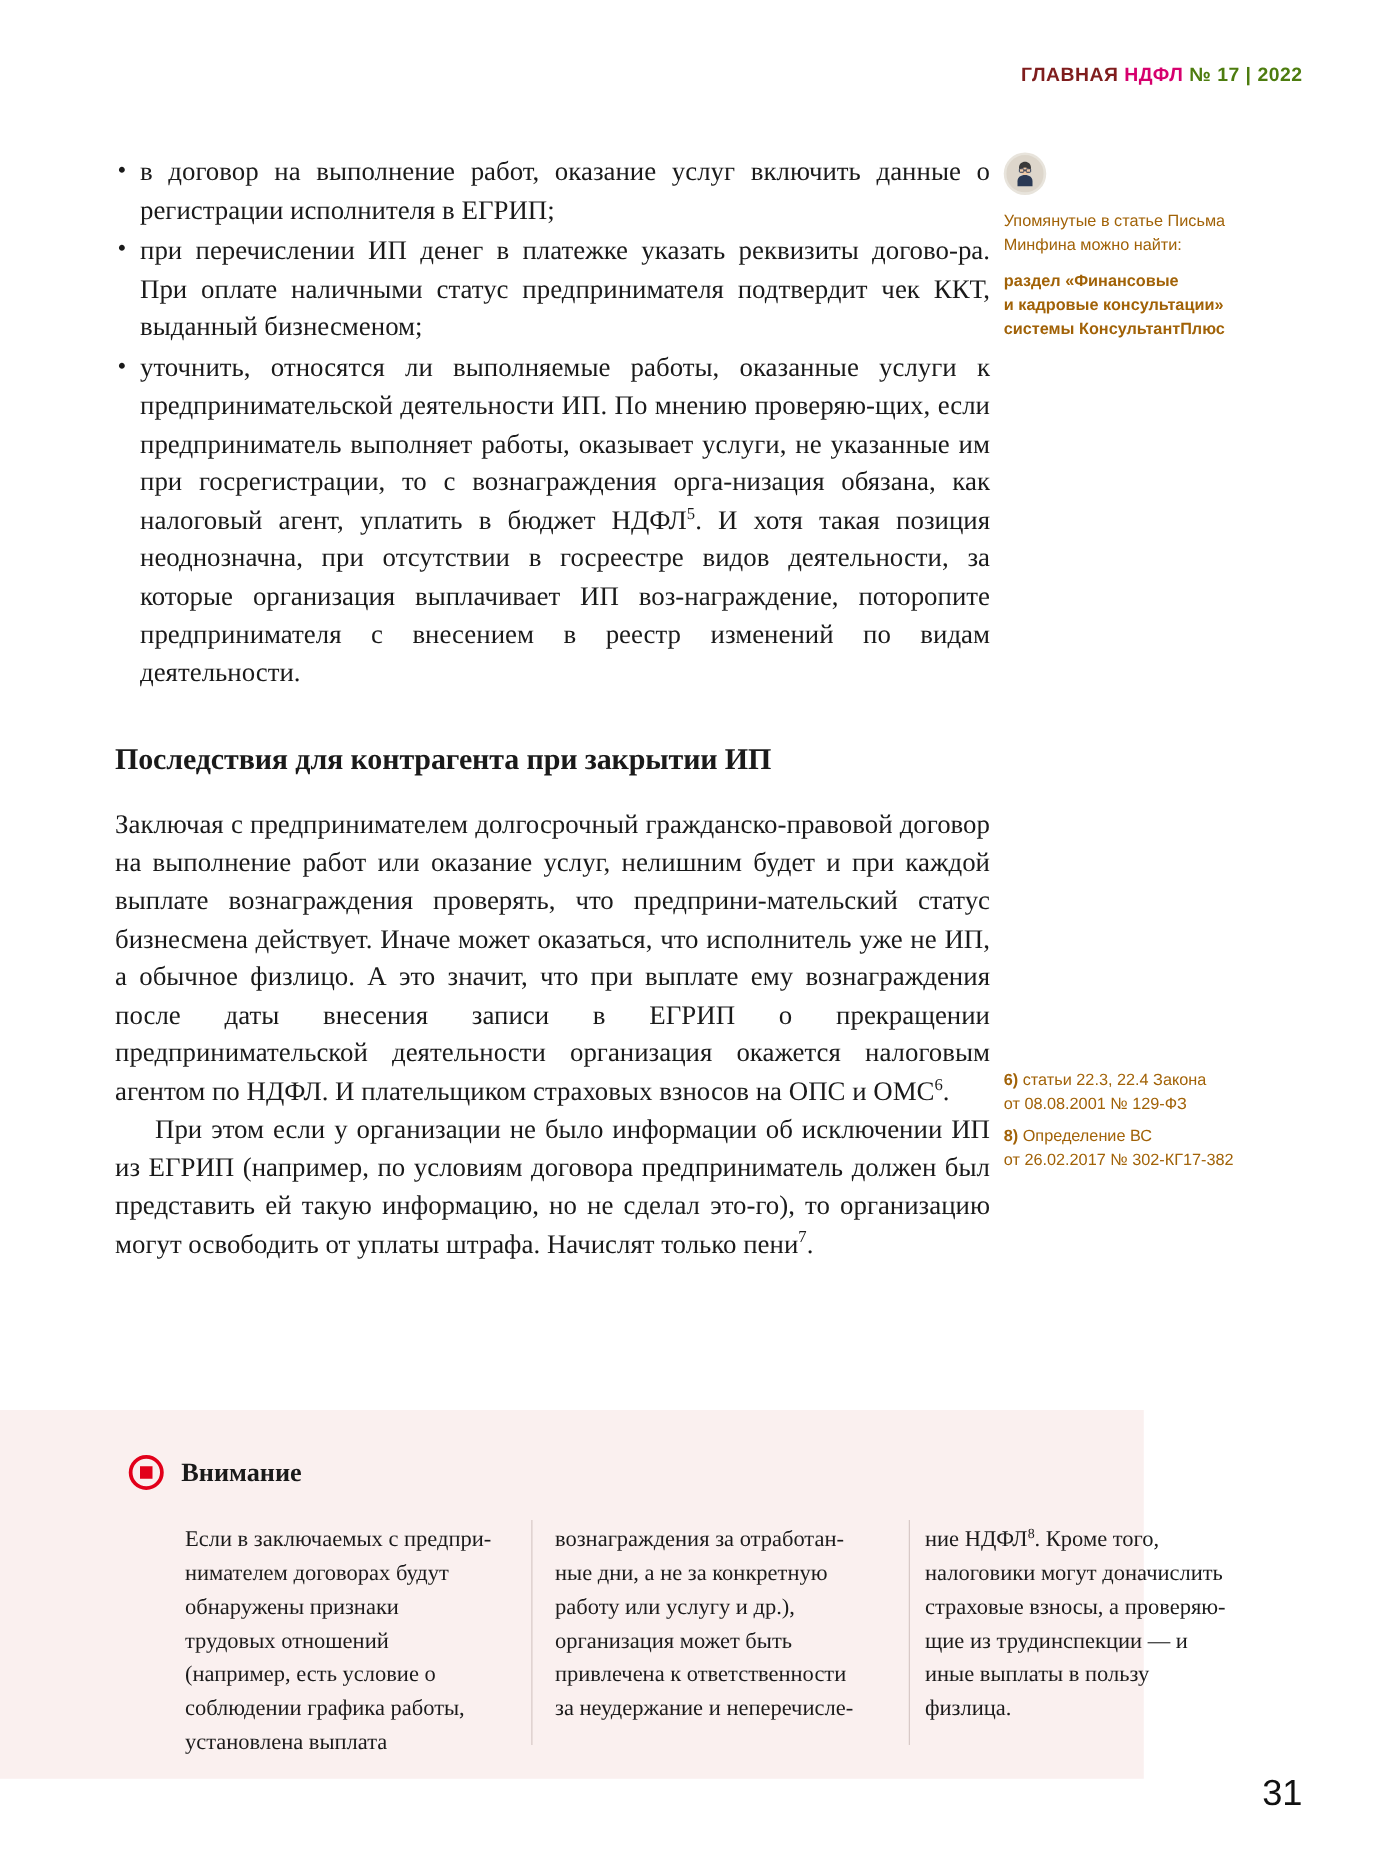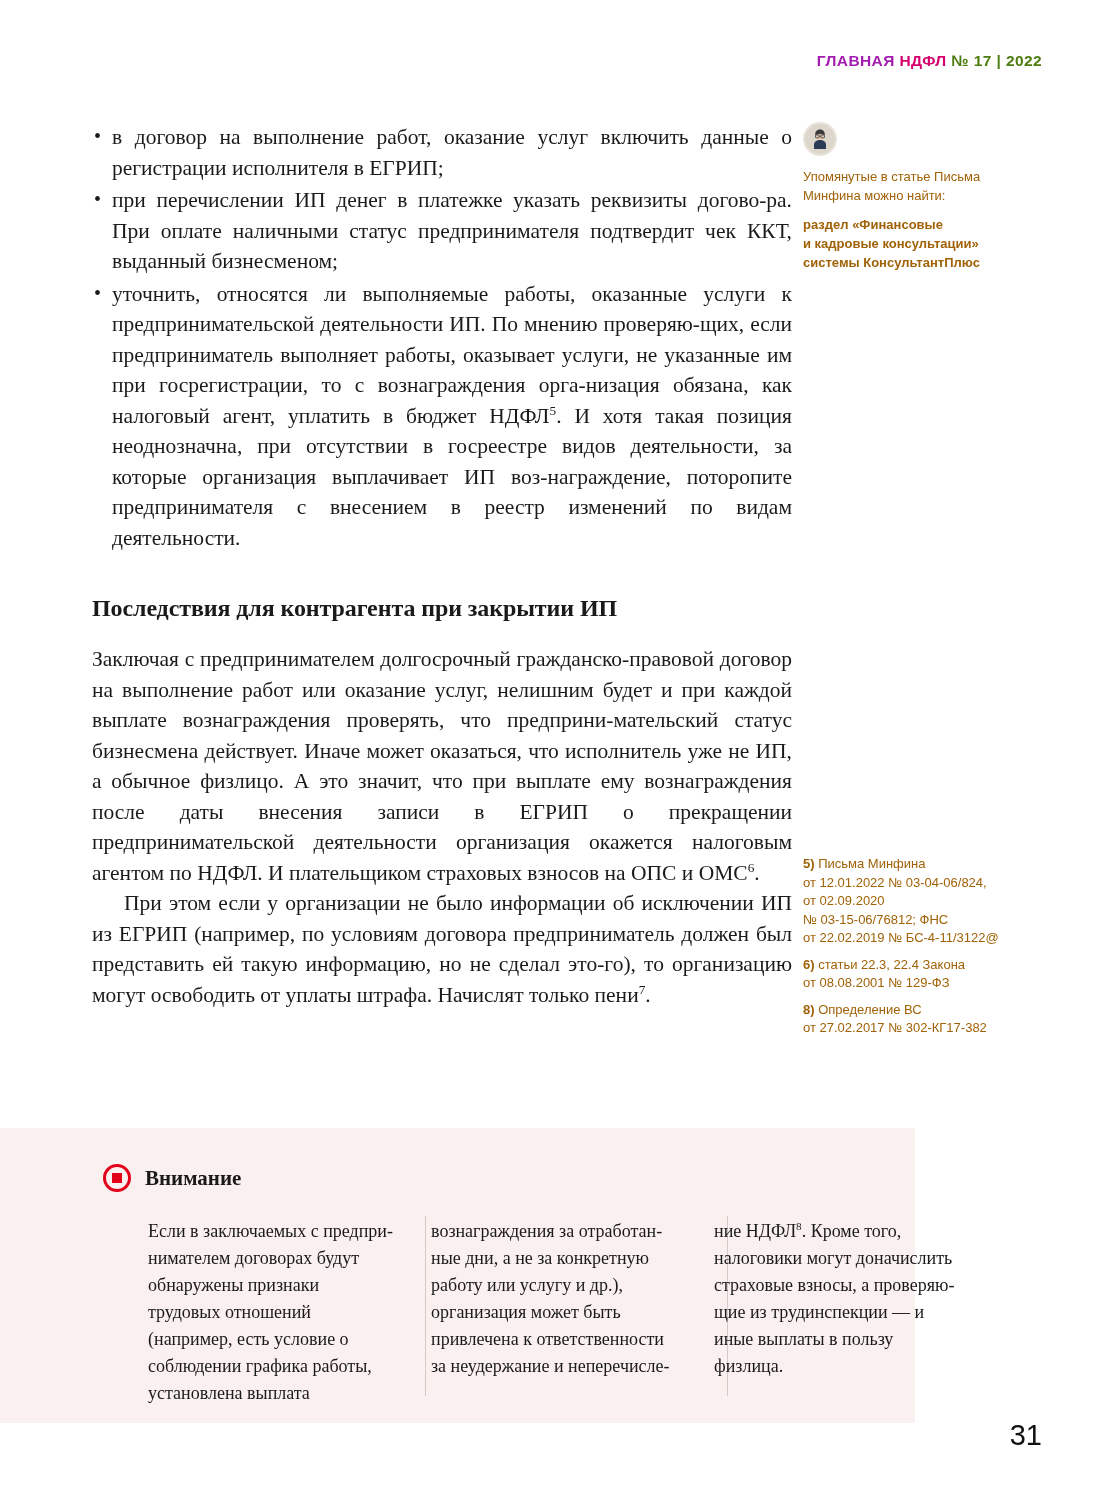--- a/index.html
+++ b/index.html
@@ -20,21 +20,21 @@
   .page-header {
     position: absolute;
     top: 52px;
     right: 62px;
     font-family: "Liberation Sans", sans-serif;
     font-weight: bold;
     font-size: 15.5px;
     letter-spacing: 0.4px;
     white-space: nowrap;
   }
-  .hdr-main { color: #a21caf; }
+  .hdr-main { color: #7f1d1d; }
   .hdr-book { color: #d6006e; }
   .hdr-issue { color: #4d7c0f; }
 
   
   .main-col {
     position: absolute;
     left: 92px;
     top: 122px;
     width: 700px;
   }
@@ -150,21 +150,21 @@
     font-family: "Liberation Serif", serif;
     font-weight: bold;
     font-size: 21px;
   }
   .att-cols {
     position: absolute;
     left: 148px;
     top: 90px;
     width: 850px;
     display: flex;
-    gap: 35px;
+    gap: 48px;
   }
   .att-col {
     width: 248px;
     font-family: "Liberation Serif", serif;
     font-size: 18px;
     line-height: 27px;
   }
   .att-col p { margin: 0; }
   .att-divider {
     position: absolute;
@@ -223,40 +223,32 @@
     </svg>
   </div>
   <p class="rail-note">Упомянутые в статье Письма Минфина можно найти:</p>
   <p class="rail-bold">раздел «Финансовые</p>
   <p class="rail-bold">и кадровые консультации»</p>
   <p class="rail-bold">системы КонсультантПлюс</p>
 </div>
 
 <div class="rail rail-notes">
 
-  <div class="note-block">
-    <span class="note-num">5)</span>
-    <span>Письма Минфина</span>
-    <span class="note-line">от 12.01.2022 № 03-04-06/824,</span>
-    <span class="note-line">от 02.09.2020</span>
-    <span class="note-line">№ 03-15-06/76812; ФНС</span>
-    <span class="note-line">от 22.02.2019 № БС-4-11/3122@</span>
-  </div>
 
   <div class="note-block">
     <span class="note-num">6)</span>
     <span>статьи 22.3, 22.4 Закона</span>
     <span class="note-line">от 08.08.2001 № 129-ФЗ</span>
   </div>
 
 
   <div class="note-block">
     <span class="note-num">8)</span>
     <span>Определение ВС</span>
-    <span class="note-line">от 27.02.2017 № 302-КГ17-382</span>
+    <span class="note-line">от 26.02.2017 № 302-КГ17-382</span>
   </div>
 </div>
 
 <div class="attention">
   <div class="att-head">
     <span class="att-icon">
         <i></i>
       </span>
     <span class="att-title">Внимание</span>
   </div>

